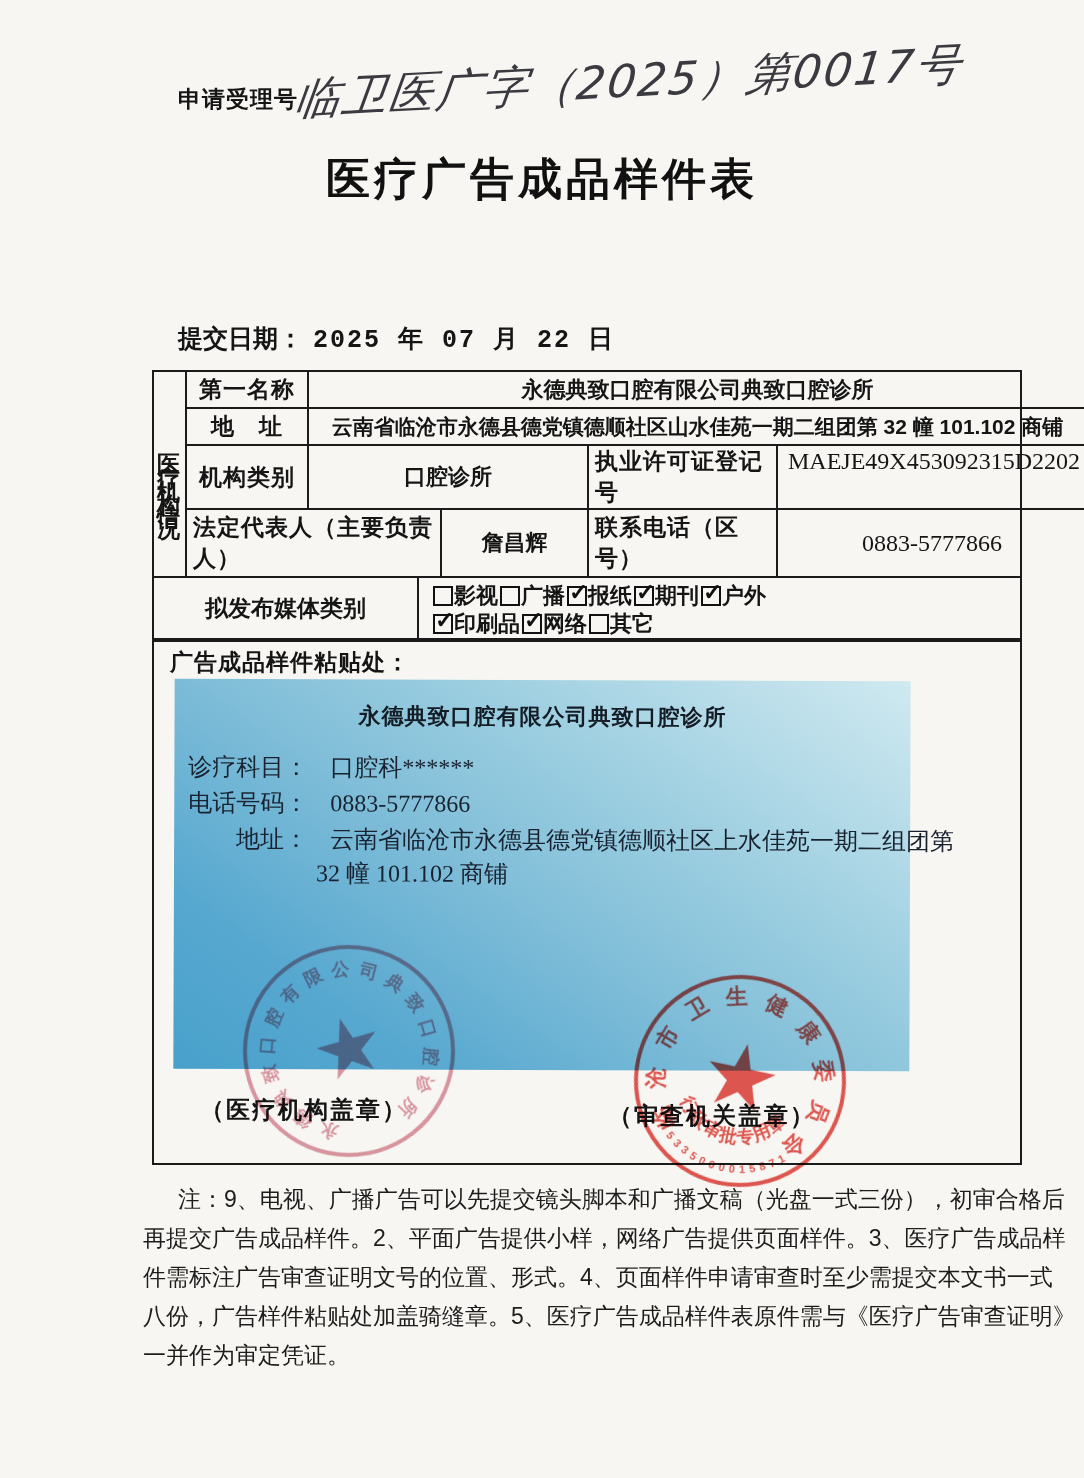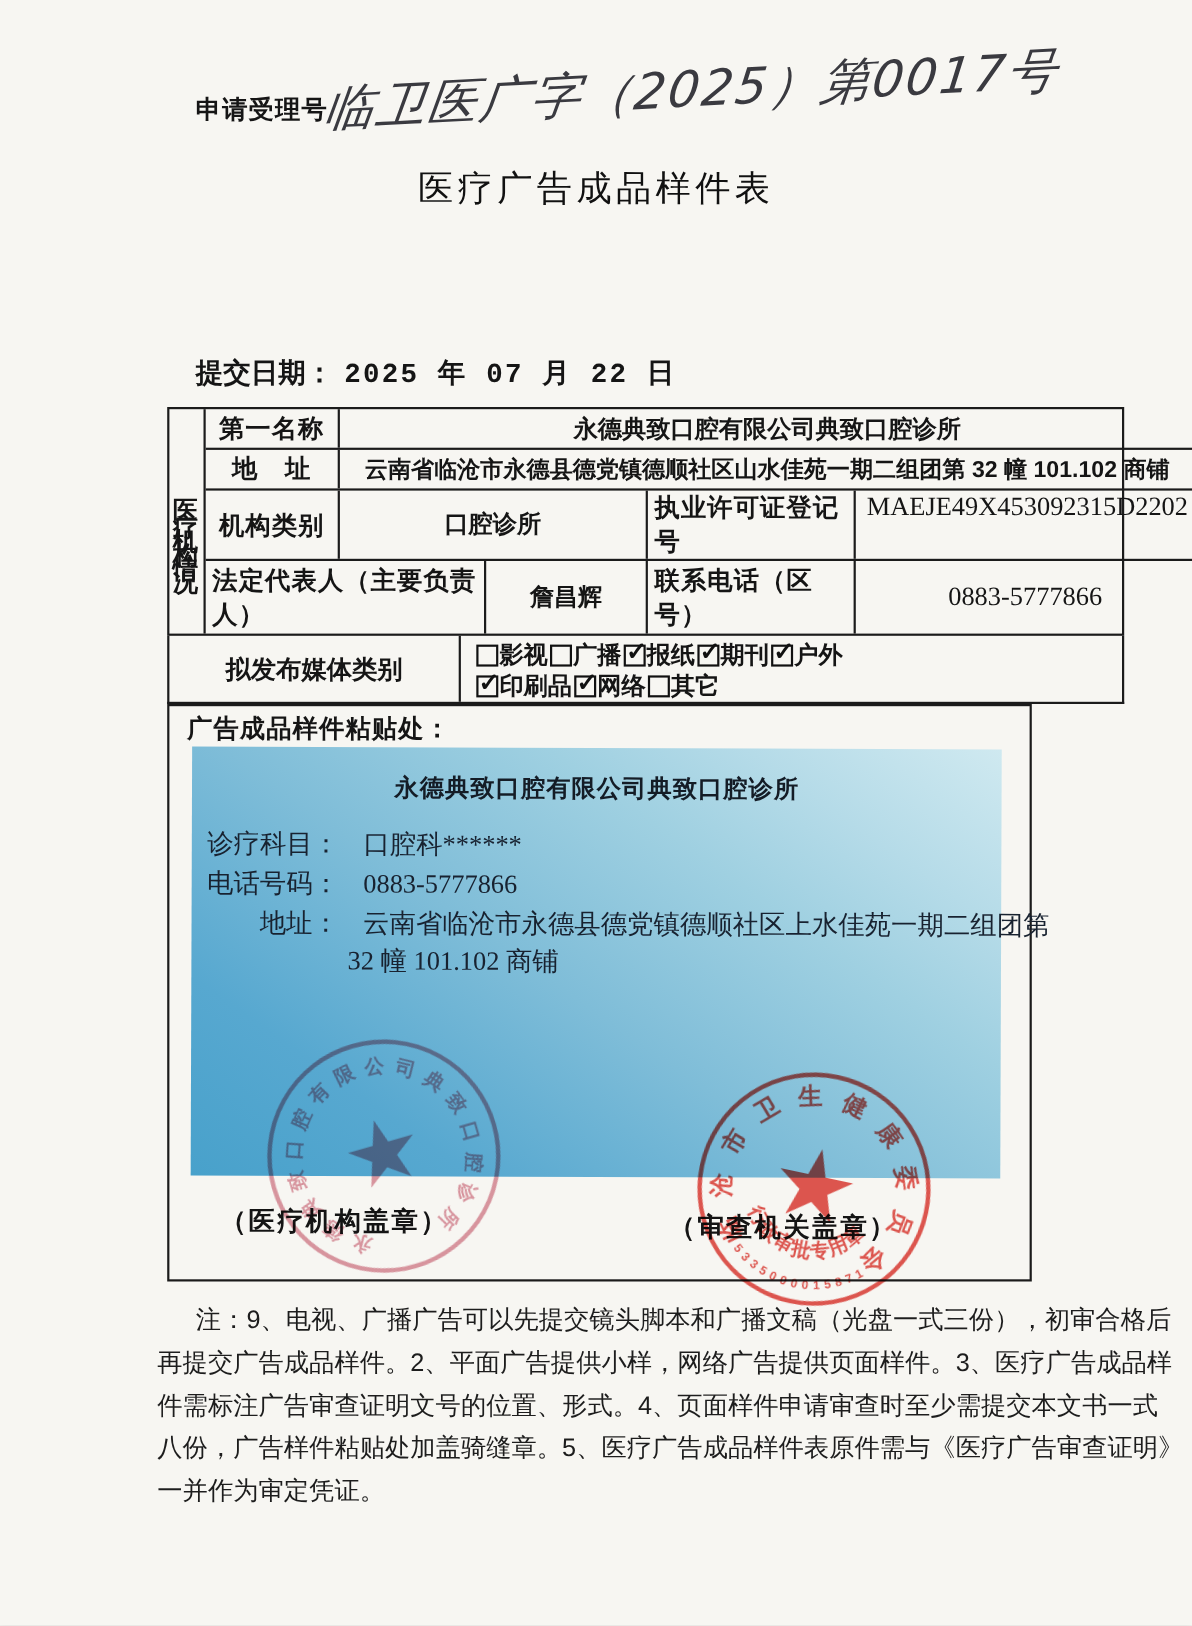--- a/index.html
+++ b/index.html
@@ -10,21 +10,21 @@
   }
   
   .accept-label{position:absolute;left:178px;top:84px;font-size:23px;font-weight:700;letter-spacing:1px;}
   .handwriting{
     position:absolute;left:295px;top:56px;width:500px;font-size:45px;color:#3a3a40;
     font-family:"DejaVu Sans", sans-serif;font-style:italic;
     transform:rotate(-3deg) skewX(-10deg);letter-spacing:2px;white-space:nowrap;
   }
   .doc-title{
     position:absolute;left:50%;top:150px;transform:translateX(-50%);
-    font-size:32px;font-weight:400;letter-spacing:4px;white-space:nowrap;color:#111;
+    font-size:44px;font-weight:700;letter-spacing:4px;white-space:nowrap;color:#111;
   }
   .date-row{position:absolute;left:178px;top:322px;font-size:25px;font-weight:700;}
   .date-row .date-val{font-weight:600;font-family:Liberation Mono, monospace;margin-left:10px;letter-spacing:2px;}
   
   .itable{position:absolute;left:152px;top:370px;width:870px;height:208px;border:2px solid #1b1b1b;display:flex;box-sizing:border-box;background:transparent;}
   .side{width:50px;border-right:2px solid #1b1b1b;display:flex;align-items:center;justify-content:center;box-sizing:border-box;}
   .side span{writing-mode:vertical-lr;font-size:23px;font-weight:700;letter-spacing:13px;}
   .rows{flex:1;display:flex;flex-direction:column;}
   .r{display:flex;box-sizing:border-box;border-top:2px solid #1b1b1b;}
   .r:first-child{border-top:none;}
@@ -40,21 +40,21 @@
   .license{justify-content:flex-end;padding-left:10px;align-items:flex-start;line-height:27px;}
   
   .mbox{position:absolute;left:152px;top:578px;width:870px;height:62px;border:2px solid #1b1b1b;border-top:none;display:flex;box-sizing:border-box;}
   .mlabel{width:263px;display:flex;align-items:center;justify-content:center;font-size:23px;font-weight:700;box-sizing:border-box;}
   .mcells{flex:1;border-left:2px solid #1b1b1b;box-sizing:border-box;padding:4px 0 0 14px;display:flex;flex-direction:column;justify-content:space-evenly;}
   .cbrow{display:flex;align-items:center;font-size:22px;font-weight:700;line-height:26px;}
   .cb{display:inline-flex;align-items:center;margin-right:2px;justify-content:flex-end;}
   .box{width:16px;height:16px;border:2px solid #111;display:inline-block;position:relative;margin-right:1px;background:transparent;}
   .box.checked::after{content:"✓";position:absolute;left:0px;top:-9px;font-size:23px;font-weight:700;color:#111;}
   
-  .pbox{position:absolute;left:152px;top:640px;width:786px;height:525px;border:2px solid #1b1b1b;box-sizing:border-box;}
+  .pbox{position:absolute;left:152px;top:640px;width:870px;height:525px;border:2px solid #1b1b1b;box-sizing:border-box;}
   .plabel{position:absolute;left:16px;top:5px;font-size:23px;font-weight:700;letter-spacing:1px;}
   .bluebox{
     position:absolute;left:20px;top:38px;width:736px;height:390px;
     background:linear-gradient(215deg,#cfe9f0 0%,#b5dbe8 18%,#9fd0e1 32%,#7fbdd8 55%,#57a8d0 80%,#48a1cb 100%);
     transform:rotate(.2deg);
   }
   .ad-title{position:absolute;left:0;top:22px;width:100%;text-align:center;font-size:22px;font-weight:800;color:#141c26;letter-spacing:1px;}
   .ad-line{position:absolute;font-family:"Liberation Serif", serif;font-size:24px;color:#182230;white-space:nowrap;}
   .ad-l1{left:14px;top:72px;} .ad-l2{left:14px;top:108px;}
   .ad-l3{left:62px;top:144px;} .ad-l4{left:142px;top:178px;}

